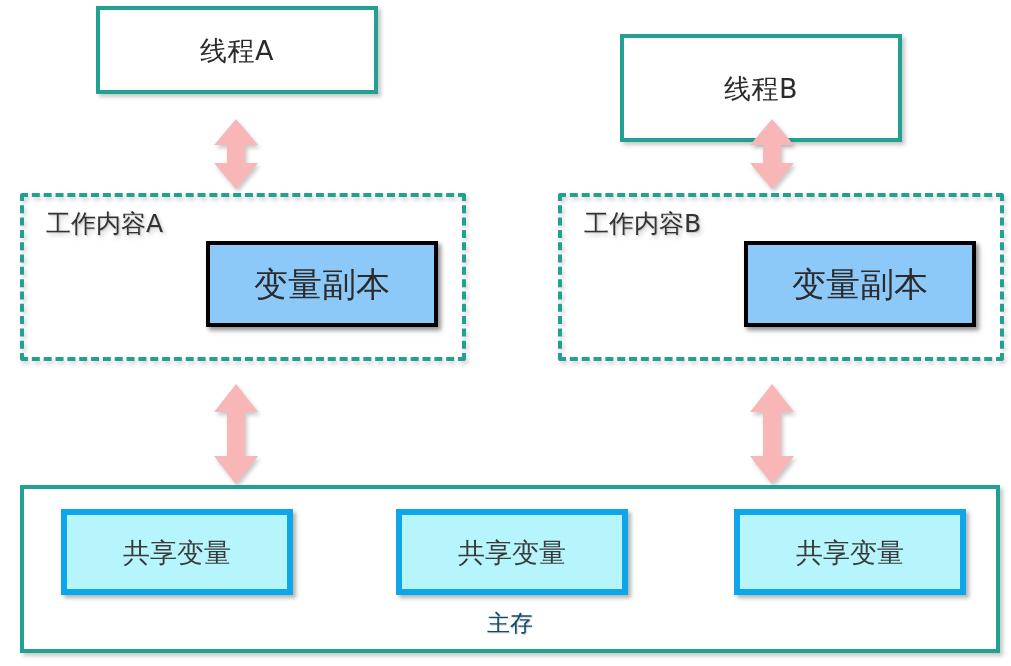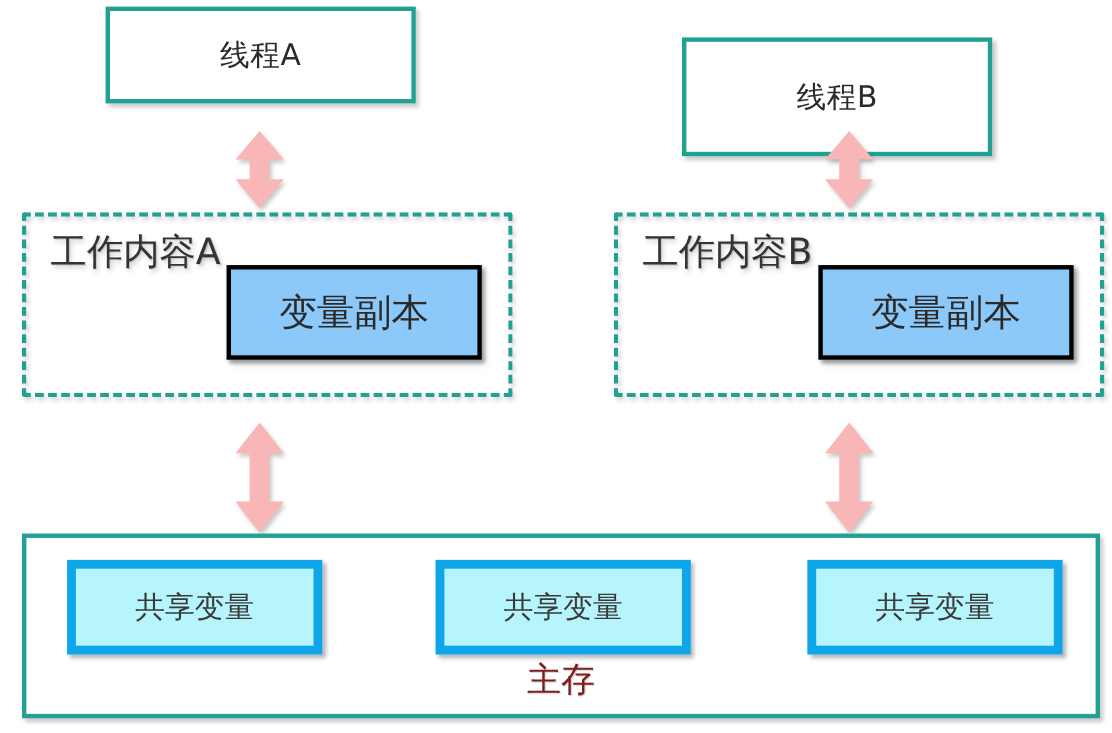--- a/index.html
+++ b/index.html
@@ -46,21 +46,21 @@
     border: 4px dashed #22a193;
     background: transparent;
     border-radius: 3px;
     display: block;
     filter: drop-shadow(2px 3px 2px rgba(0,0,0,0.18));
   }
   .work-label {
     position: absolute;
     top: 10px;
     left: 22px;
-    font-size: 33px;
+    font-size: 25px;
     color: #333333;
     white-space: nowrap;
     text-shadow: 1px 1px 1px rgba(0,0,0,0.18);
   }
 
   
   .var-copy {
     border: 4px solid #000000;
     background: #8cc8f8;
     box-shadow: 3px 3px 4px rgba(0,0,0,0.3);
@@ -77,28 +77,28 @@
     background: #ffffff;
     box-shadow: 3px 3px 4px rgba(0,0,0,0.22);
     display: block;
   }
   .main-memory-label {
     position: absolute;
     left: 0;
     right: 0;
     bottom: 10px;
     text-align: center;
-    font-size: 31px;
-    color: #7f1d1d;
+    font-size: 23px;
+    color: #0c4a6e;
     text-shadow: 1px 1px 1px rgba(0,0,0,0.2);
   }
 
   
   .shared-var {
-    border: 8px solid #0ea5e9;
+    border: 6px solid #0ea5e9;
     background: #b7f5fc;
     box-shadow: 3px 3px 4px rgba(0,0,0,0.3);
   }
   .shared-var-label {
     font-size: 27px;
     color: #3a3a3a;
     line-height: 1;
   }
 
   

